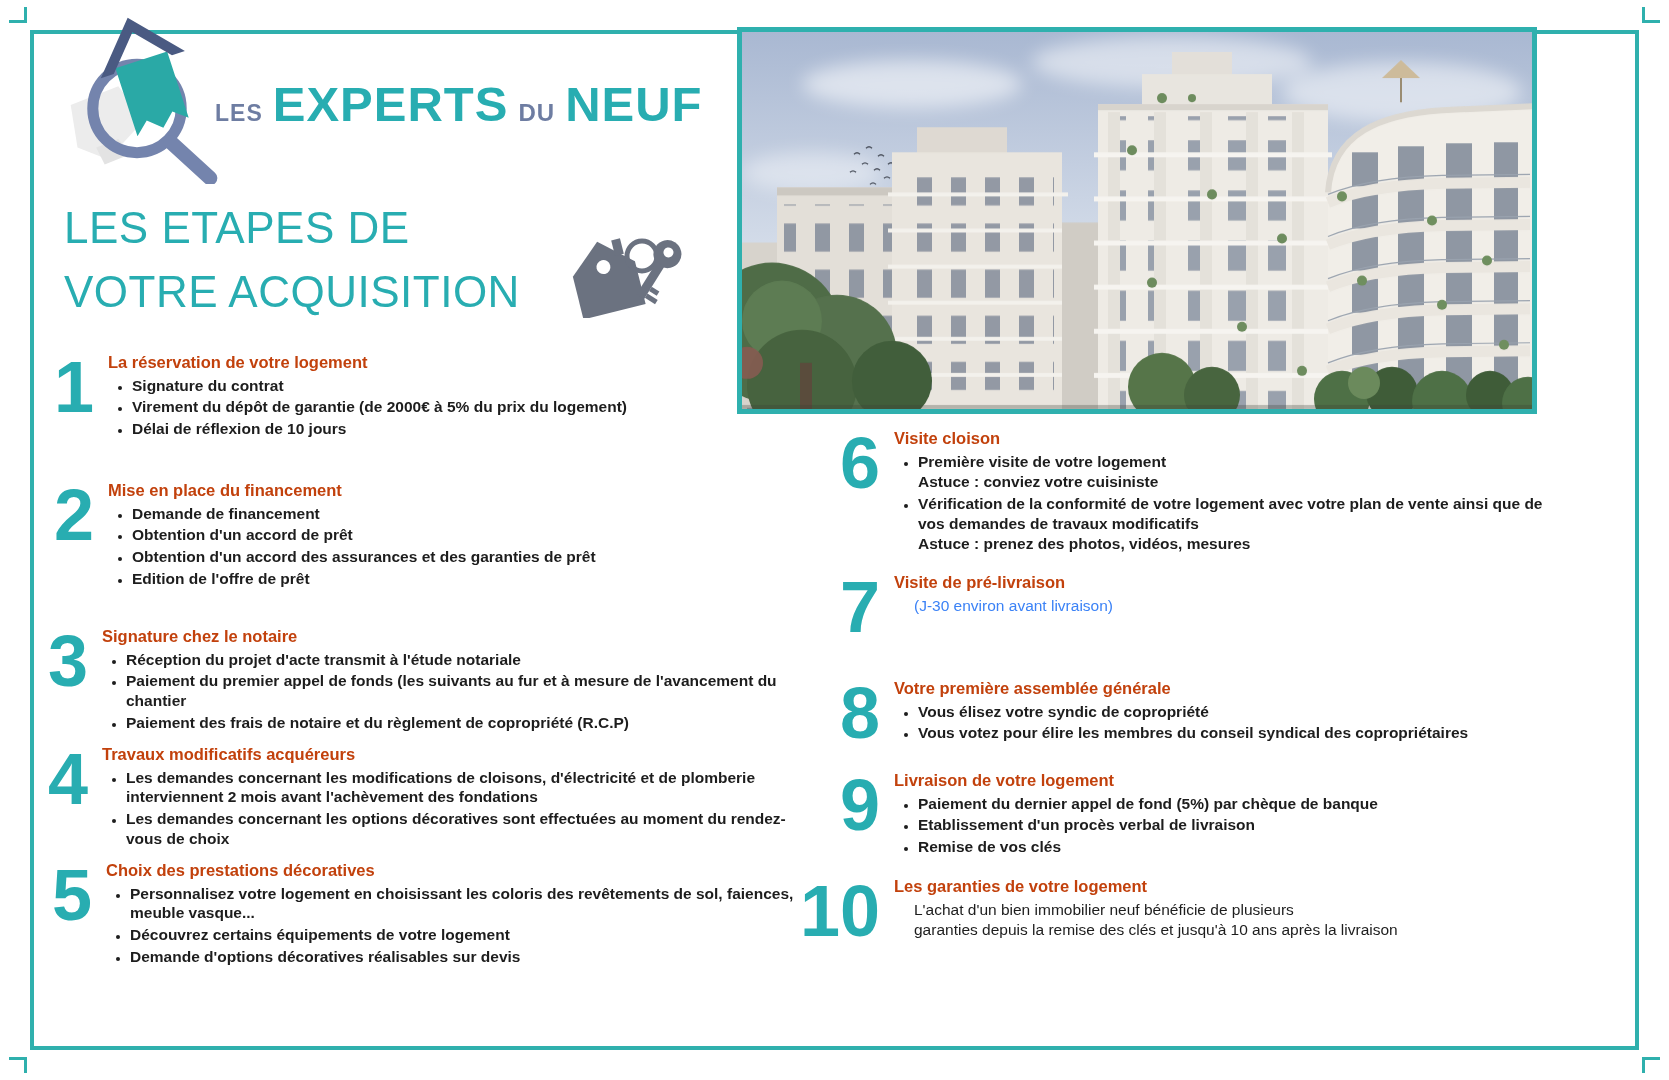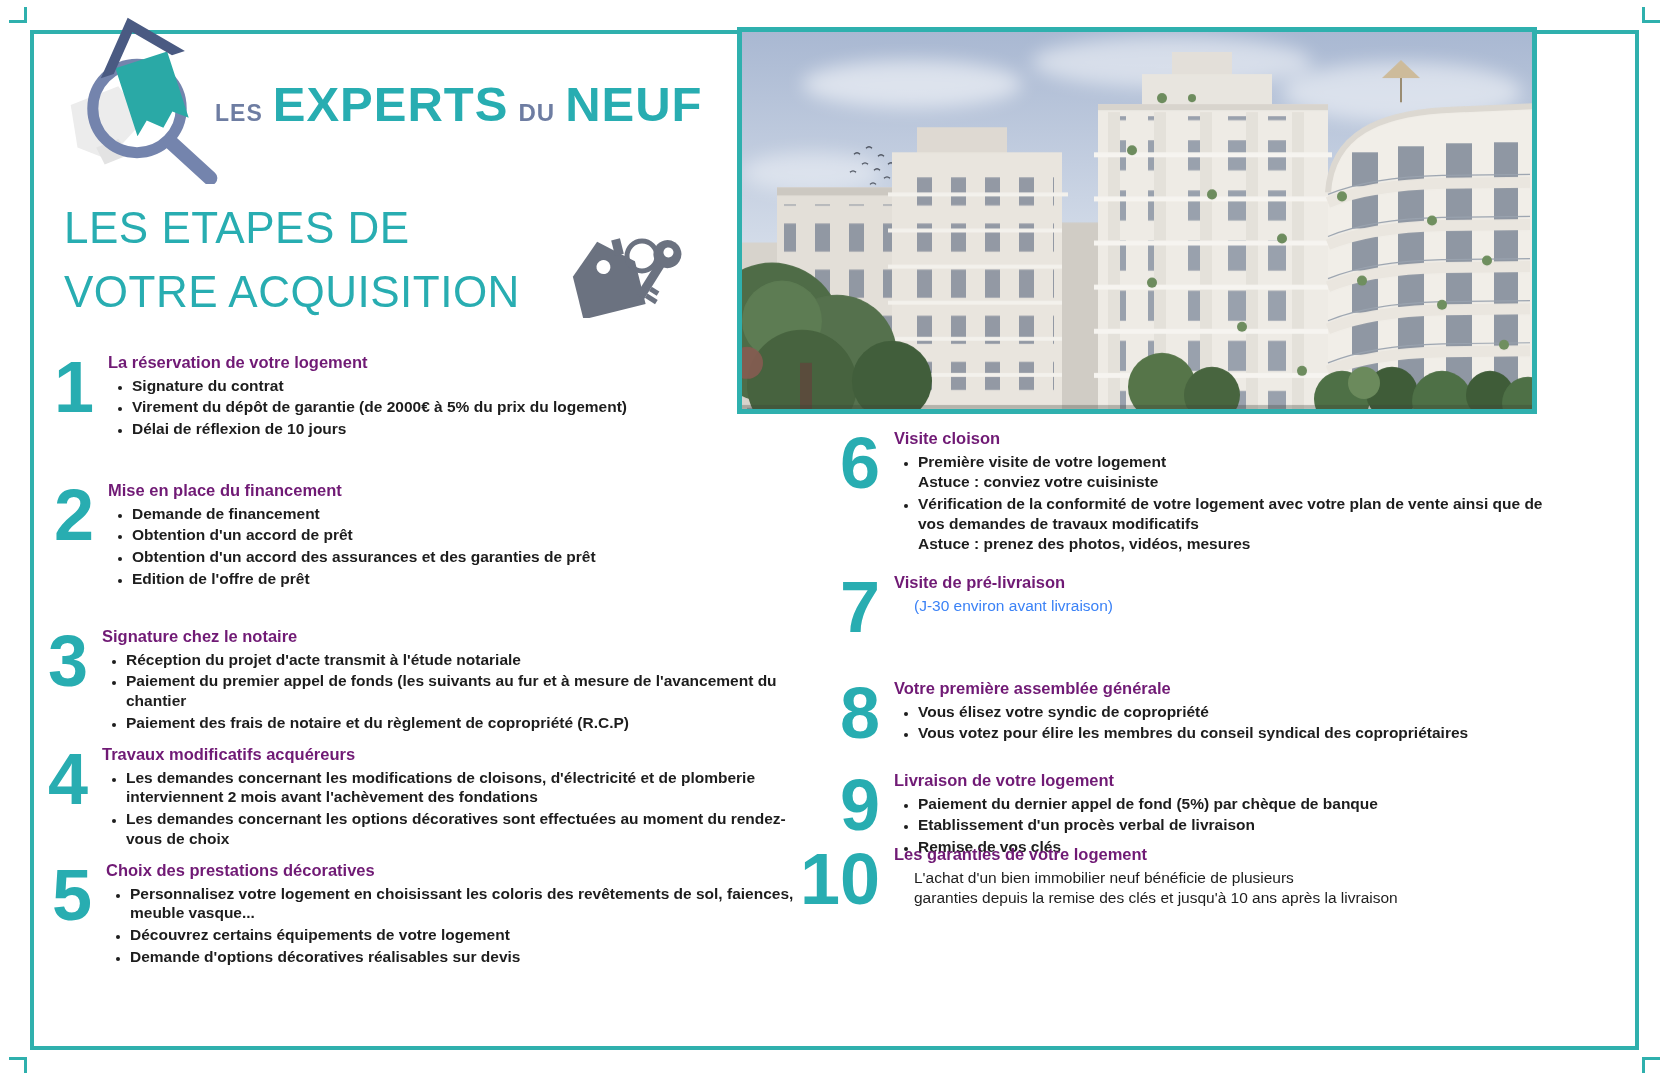--- a/index.html
+++ b/index.html
@@ -34,32 +34,32 @@
 
   
   .step{position:absolute;display:flex;gap:14px;}
   .step-number{flex:0 0 auto;font-size:72px;line-height:.82;font-weight:bold;
                color:var(--teal,#28adb1);margin-top:6px;text-align:right;}
   .left .step-number{width:46px;}
   .right .step-number{width:58px;}
   #st10 .step-number{width:92px;}
   .left .step-body{width:718px;}
   .right .step-body{width:660px;}
-  .step-heading{margin:0 0 3px;font-size:16.5px;line-height:1.25;font-weight:bold;color:#701a75;}
+  .step-heading{margin:0 0 3px;font-size:16.5px;line-height:1.25;font-weight:bold;color:#c2410c;}
   .step-list{margin:2px 0 0;padding-left:24px;list-style:disc;}
   .step-item{font-size:15.5px;line-height:1.27;margin:0 0 2px;color:#1d1d1d;font-weight:bold;}
   .step-item::marker{font-size:.78em;}
   .note{font-size:15.5px;line-height:1.27;margin:1px 0 1px;color:#1d1d1d;}
   .sub{font-size:15.5px;line-height:1.27;padding-left:20px;margin:1px 0 2px;color:#3b82f6;}
   .para-line{font-size:15.5px;line-height:1.3;padding-left:20px;color:#1d1d1d;}
 
   #st1{left:48px;top:352px;} #st2{left:48px;top:480px;} #st3{left:42px;top:626px;}
   #st4{left:42px;top:744px;} #st5{left:46px;top:860px;}
   #st6{left:822px;top:428px;} #st7{left:822px;top:572px;} #st8{left:822px;top:678px;}
-  #st9{left:822px;top:770px;} #st10{left:788px;top:844px;}
+  #st9{left:822px;top:770px;} #st10{left:788px;top:876px;}
 </style>
 </head>
 <body>
 
 <div class="page">
 
   <span class="corner tl"></span>
   <span class="corner tr"></span>
   <span class="corner bl"></span>
   <span class="corner br"></span>

